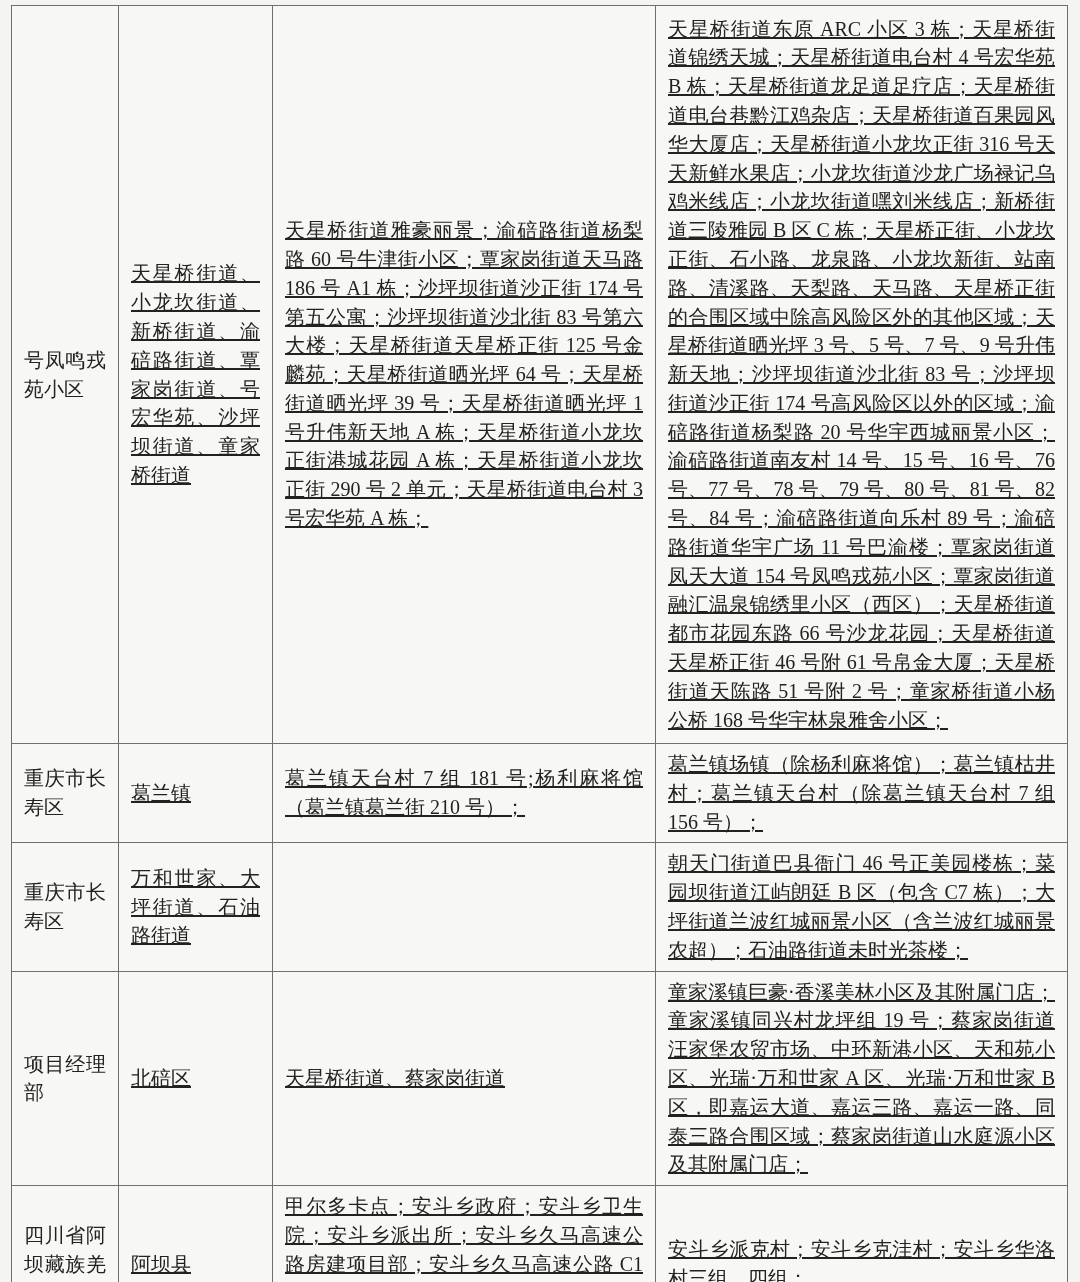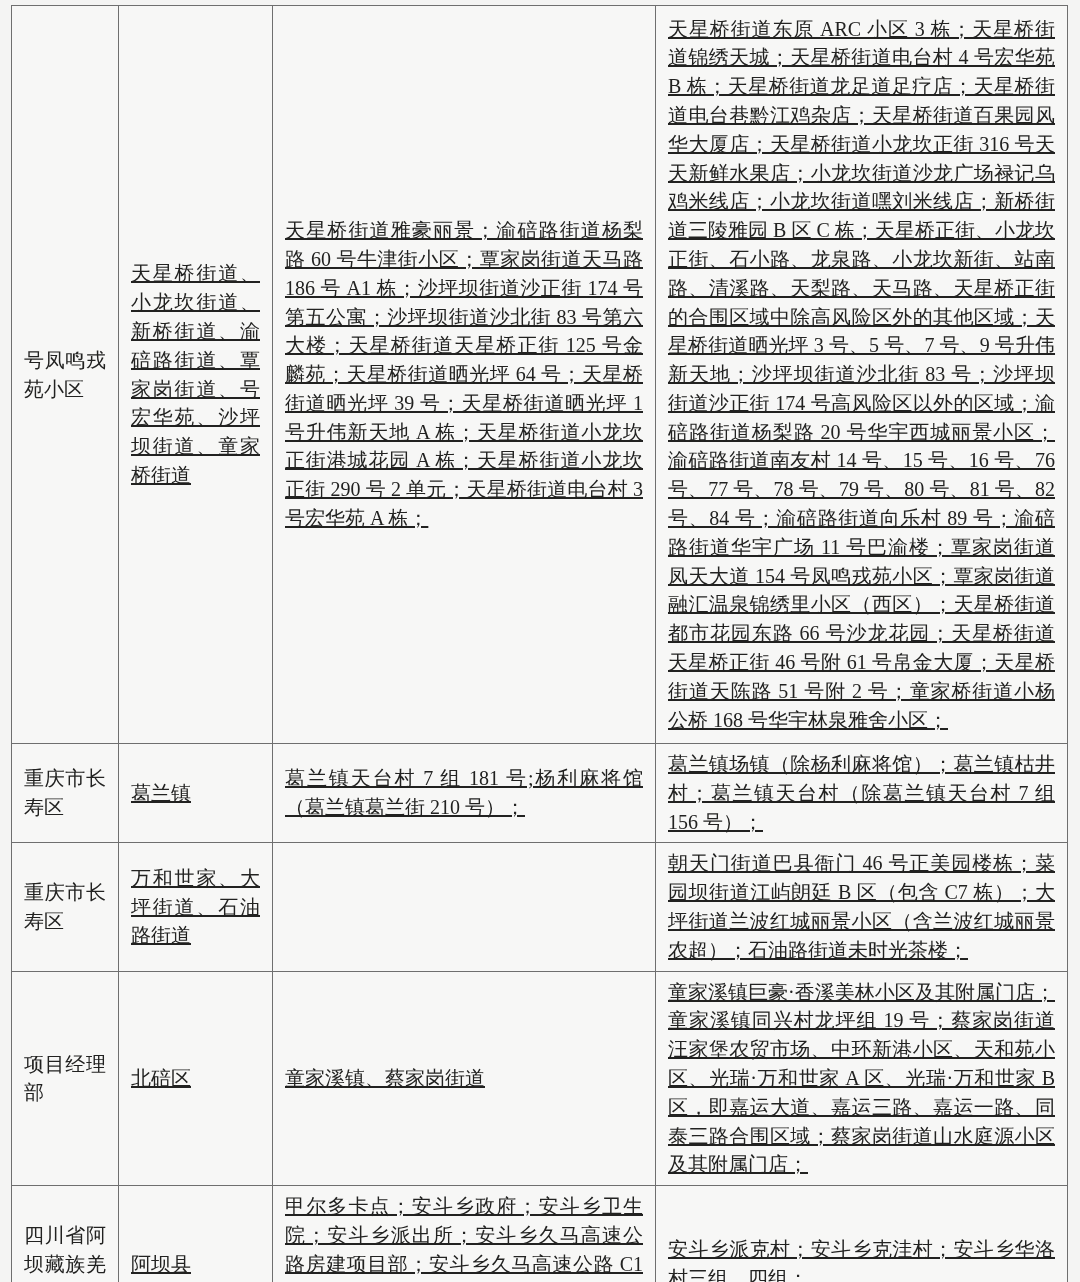--- a/index.html
+++ b/index.html
@@ -75,21 +75,21 @@
       </tr>
       <tr class="row-3">
         <td class="region-cell">重庆市长寿区</td>
         <td class="divisions-cell">万和世家、大坪街道、石油路街道</td>
         <td class="areas-cell"></td>
         <td class="areas-cell">朝天门街道巴县衙门 46 号正美园楼栋；菜园坝街道江屿朗廷 B 区（包含 C7 栋）；大坪街道兰波红城丽景小区（含兰波红城丽景农超）；石油路街道未时光茶楼；</td>
       </tr>
       <tr class="row-4">
         <td class="region-cell">项目经理部</td>
         <td class="divisions-cell">北碚区</td>
-        <td class="areas-cell">童家溪镇、蔡家岗街道</td>
+        <td class="areas-cell">天星桥街道、蔡家岗街道</td>
         <td class="areas-cell">童家溪镇巨豪·香溪美林小区及其附属门店；童家溪镇同兴村龙坪组 19 号；蔡家岗街道汪家堡农贸市场、中环新港小区、天和苑小区、光瑞·万和世家 A 区、光瑞·万和世家 B 区，即嘉运大道、嘉运三路、嘉运一路、同泰三路合围区域；蔡家岗街道山水庭源小区及其附属门店；</td>
       </tr>
       <tr class="row-5">
         <td class="region-cell">四川省阿坝藏族羌族自治州</td>
         <td class="divisions-cell">阿坝县</td>
         <td class="areas-cell">甲尔多卡点；安斗乡政府；安斗乡卫生院；安斗乡派出所；安斗乡久马高速公路房建项目部；安斗乡久马高速公路 C1 总承包部（久马高速公路 TJ2 项目经理部）；安斗乡华洛村一组、二组；</td>
         <td class="areas-cell">安斗乡派克村；安斗乡克洼村；安斗乡华洛村三组、四组；</td>
       </tr>
     </tbody>
   </table>

